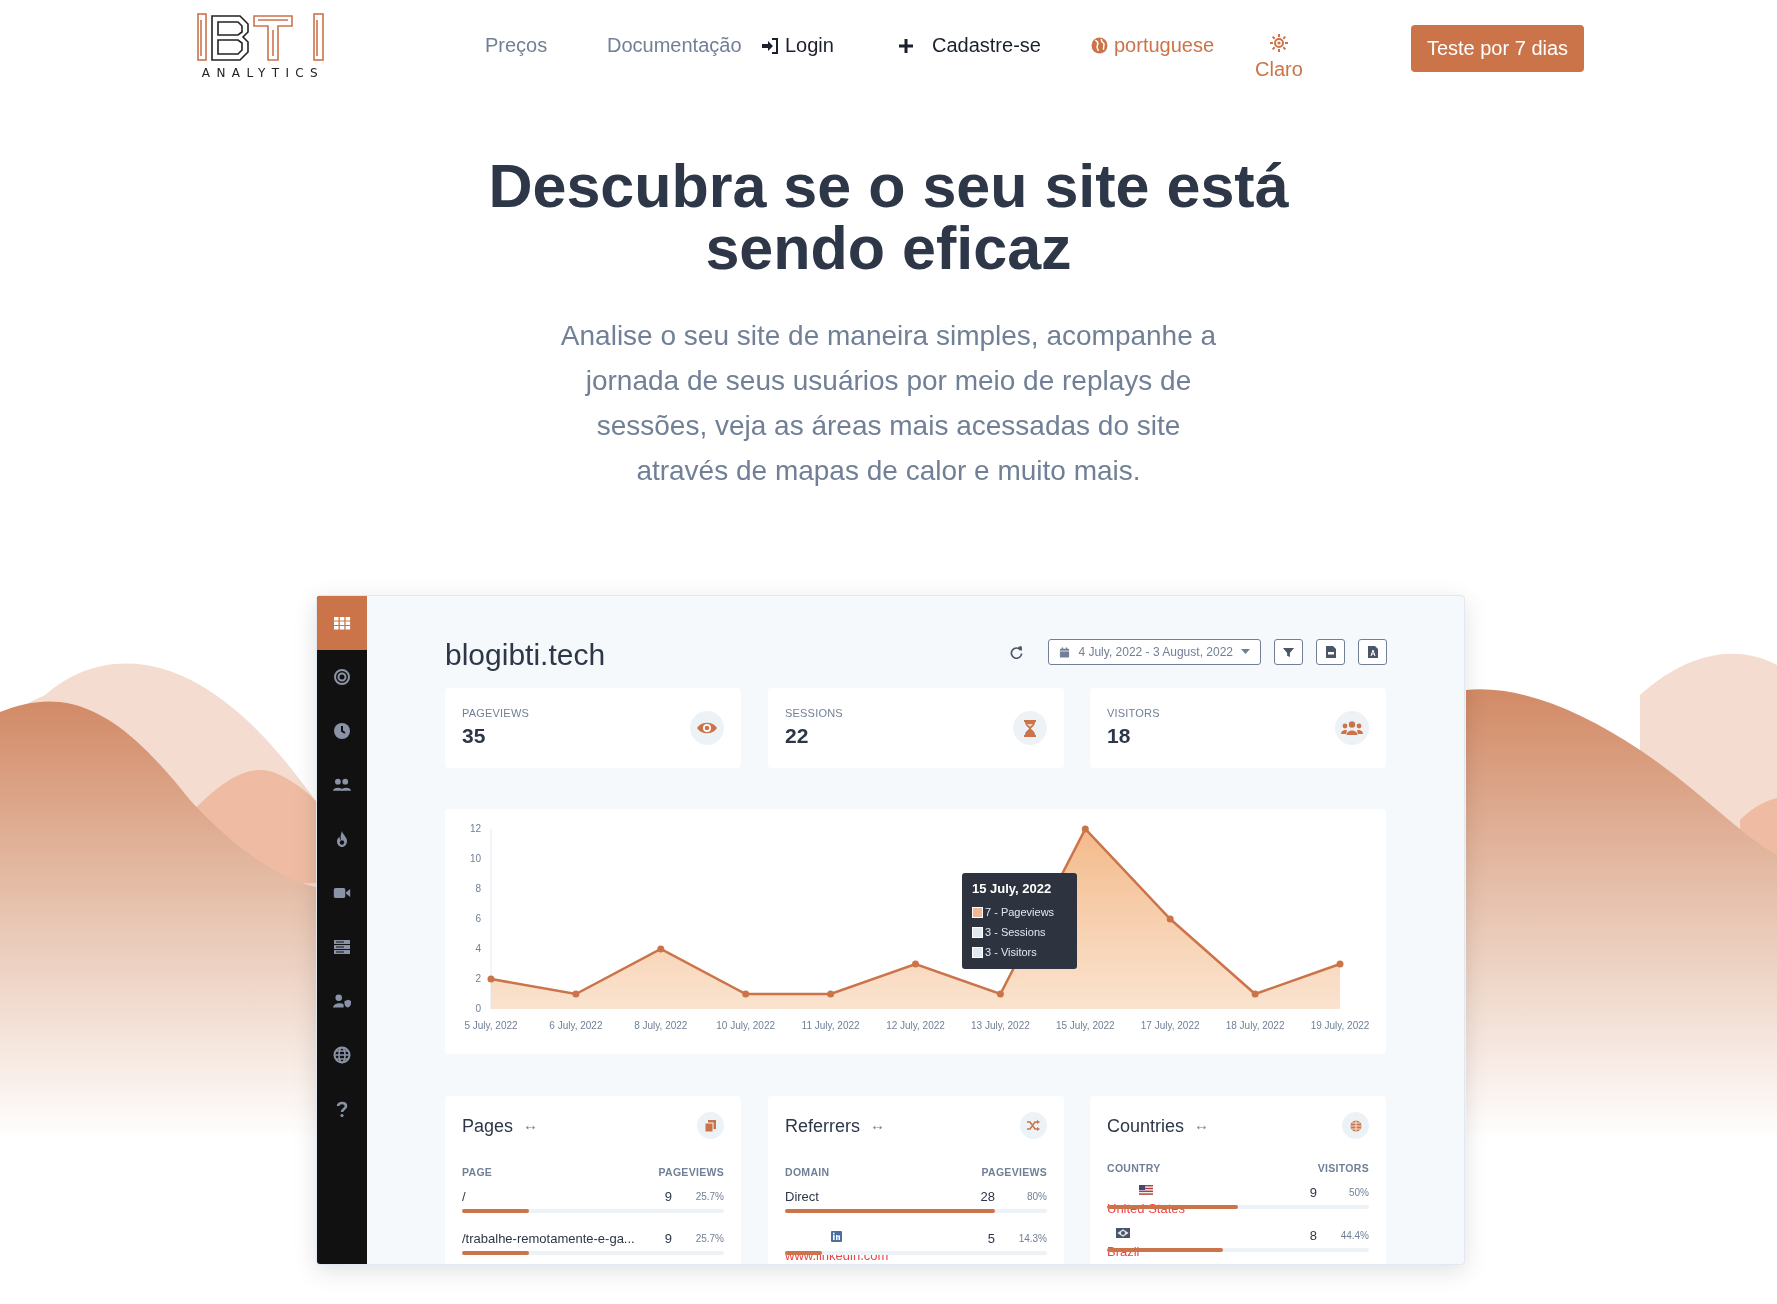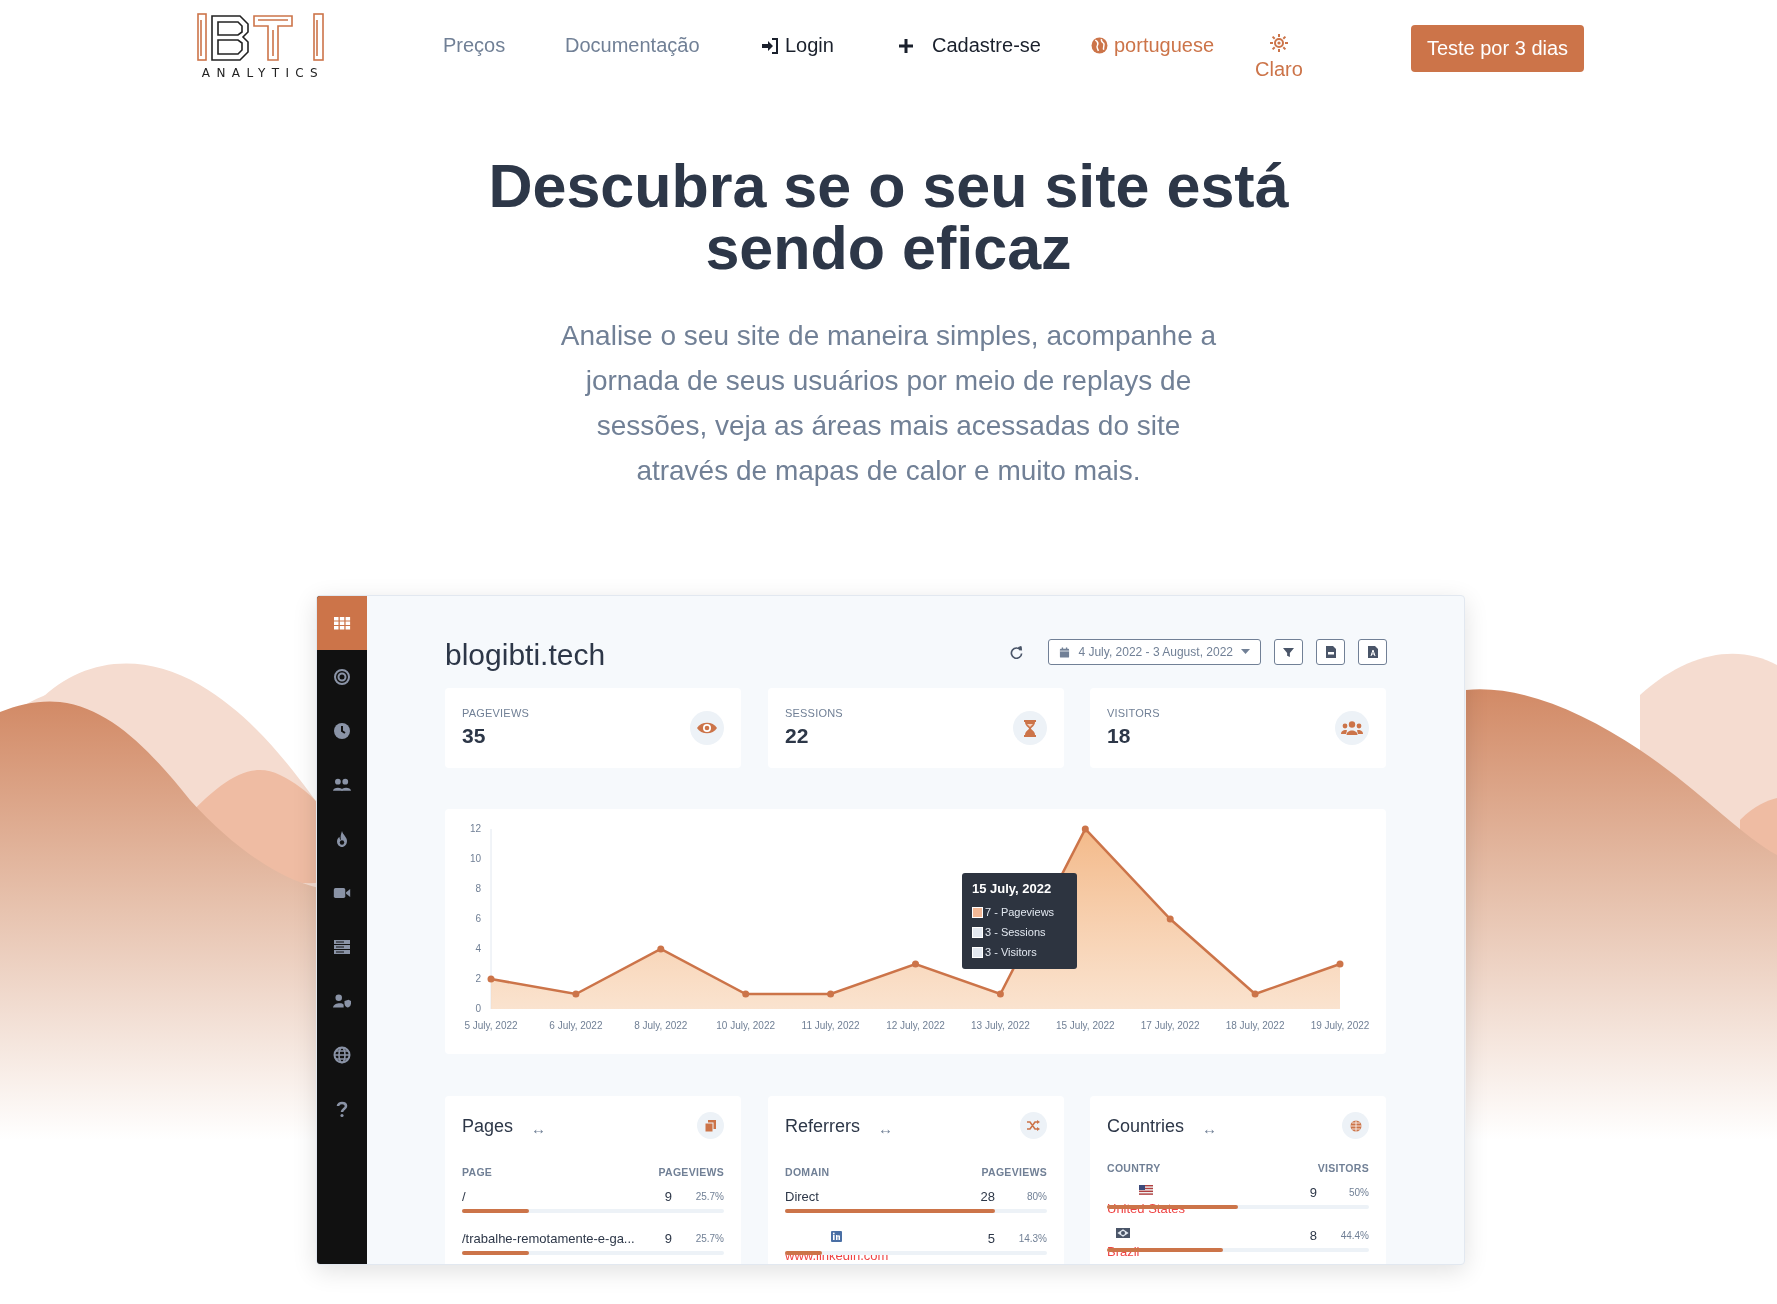--- a/index.html
+++ b/index.html
@@ -8,21 +8,21 @@
 
   
   .waves { position: absolute; left: 0; top: 640px; width: 1777px; height: 500px; z-index: 0; }
 
   
   .header { position: absolute; left: 0; top: 0; width: 1777px; height: 95px; z-index: 2; }
   .logo { position: absolute; left: 196px; top: 12px; width: 134px; height: 70px; }
   .logo svg { display: block; }
   .logo-text { position: absolute; left: 0; top: 54px; width: 134px; text-align: center; font-size: 12px; letter-spacing: 6.4px; color: #222; font-family: "DejaVu Sans", sans-serif; }
   .nav-item { position: absolute; top: 34px; font-size: 20px; white-space: nowrap; display: flex; align-items: center; gap: 6px; cursor: pointer; }
-  .nav-grey { color: #718096; }
+  .nav-grey { color: #718096; margin-left: 42px; }
   .nav-dark { color: #1a202c; }
   .nav-accent { color: #cc7449; }
   .cta { position: absolute; left: 1411px; top: 25px; width: 173px; height: 47px; background: #cc7449; color: #fff; border-radius: 4px; font-size: 20px; display: flex; align-items: center; justify-content: center; cursor: pointer; }
 
   
   .hero-title { position: absolute; left: 0; top: 155px; width: 1777px; text-align: center; font-size: 61px; font-weight: bold; line-height: 62px; color: #2d3748; z-index: 2; }
   .hero-sub { position: absolute; left: 550px; top: 313px; width: 677px; text-align: center; font-size: 28px; line-height: 45px; color: #718096; z-index: 2; }
 
   
   .dash { position: absolute; left: 316px; top: 595px; width: 1149px; height: 670px; background: #f6f9fc; border-radius: 4px; box-shadow: 0 6px 24px rgba(0,0,0,0.12); z-index: 3; overflow: hidden; border: 1px solid #e2e8f0; }
@@ -41,21 +41,21 @@
   .stat-label { position: absolute; left: 17px; top: 19px; font-size: 11px; color: #718096; letter-spacing: 0.2px; }
   .stat-value { position: absolute; left: 17px; top: 36px; font-size: 21px; font-weight: bold; color: #2d3748; }
   .stat-icon { position: absolute; right: 17px; top: 23px; width: 34px; height: 34px; border-radius: 50%; background: #edf2f7; display: flex; align-items: center; justify-content: center; }
 
   .chart-svg { position: absolute; left: 0; top: 0; }
   .tooltip { position: absolute; left: 517px; top: 64px; width: 115px; height: 96px; background: #2d3440; border-radius: 3px; color: #fff; padding: 8px 10px; }
   .tt-title { font-size: 13px; font-weight: bold; margin-bottom: 6px; }
   .tt-row { font-size: 11px; display: flex; align-items: center; gap: 2px; height: 20px; color: #e2e8f0; }
   .tt-sw { width: 11px; height: 11px; display: inline-block; border: 1px solid #fff; }
 
-  .panel-title { position: absolute; left: 17px; top: 20px; font-size: 18px; color: #2d3748; display: flex; align-items: flex-end; gap: 18px; }
+  .panel-title { position: absolute; left: 17px; top: 20px; font-size: 18px; color: #2d3748; display: flex; align-items: flex-start; gap: 10px; }
   .panel-title .arrows { font-size: 15px; color: #718096; cursor: pointer; }
   .panel-icon { position: absolute; right: 17px; top: 16px; width: 27px; height: 27px; border-radius: 50%; background: #edf2f7; display: flex; align-items: center; justify-content: center; }
   .col-head { position: absolute; top: 70px; font-size: 10.5px; font-weight: bold; color: #718096; letter-spacing: 0.3px; }
   .row { position: absolute; left: 17px; width: 262px; height: 40px; }
   .row-label { position: absolute; left: 0; top: 0; font-size: 13px; color: #2d3748; white-space: nowrap; overflow: hidden; text-overflow: ellipsis; max-width: 195px; display: flex; align-items: center; gap: 6px; }
   .row-label.link { color: #ef4444; cursor: pointer; flex-direction: column; }
   .row-num { position: absolute; right: 52px; top: 0; font-size: 13px; color: #2d3748; }
   .row-pct { position: absolute; right: 0; top: 2px; font-size: 10px; color: #718096; }
   .bar-bg { position: absolute; left: 0; top: 20px; width: 262px; height: 4px; background: #edf2f7; border-radius: 2px; }
   .bar-fill { height: 4px; background: #cc7449; border-radius: 2px; }
@@ -129,21 +129,21 @@
   <div class="nav-item nav-accent" style="left:1255px;flex-direction:column;">
     <svg width="18" height="18" viewBox="0 0 18 18">
       <circle cx="9" cy="9" r="4" fill="none" stroke="#cc7449" stroke-width="2"></circle>
       <circle cx="9" cy="9" r="1.6" fill="#cc7449"></circle>
       <g stroke="#cc7449" stroke-width="2">
         <path d="M9 0 V3 M9 15 V18 M0 9 H3 M15 9 H18 M2.6 2.6 L4.7 4.7 M13.3 13.3 L15.4 15.4 M2.6 15.4 L4.7 13.3 M13.3 4.7 L15.4 2.6"></path>
       </g>
     </svg>
     <span>Claro</span>
   </div>
-  <div class="cta">Teste por 3 dias</div>
+  <div class="cta">Teste por 7 dias</div>
 </div>
 
 <h1 class="hero-title">
   <span>Descubra se o seu site está</span><br>
   <span>sendo eficaz</span>
 </h1>
 <p class="hero-sub">Analise o seu site de maneira simples, acompanhe a jornada de seus usuários por meio de replays de sessões, veja as áreas mais acessadas do site através de mapas de calor e muito mais.</p>
 
 <div class="dash">
   <div class="side">

